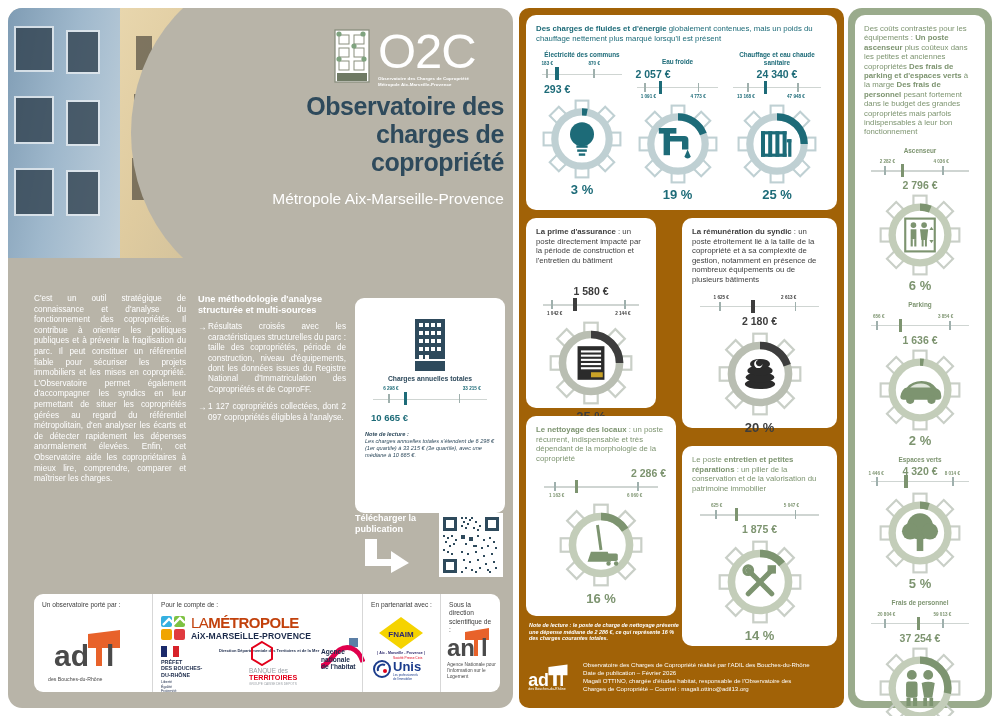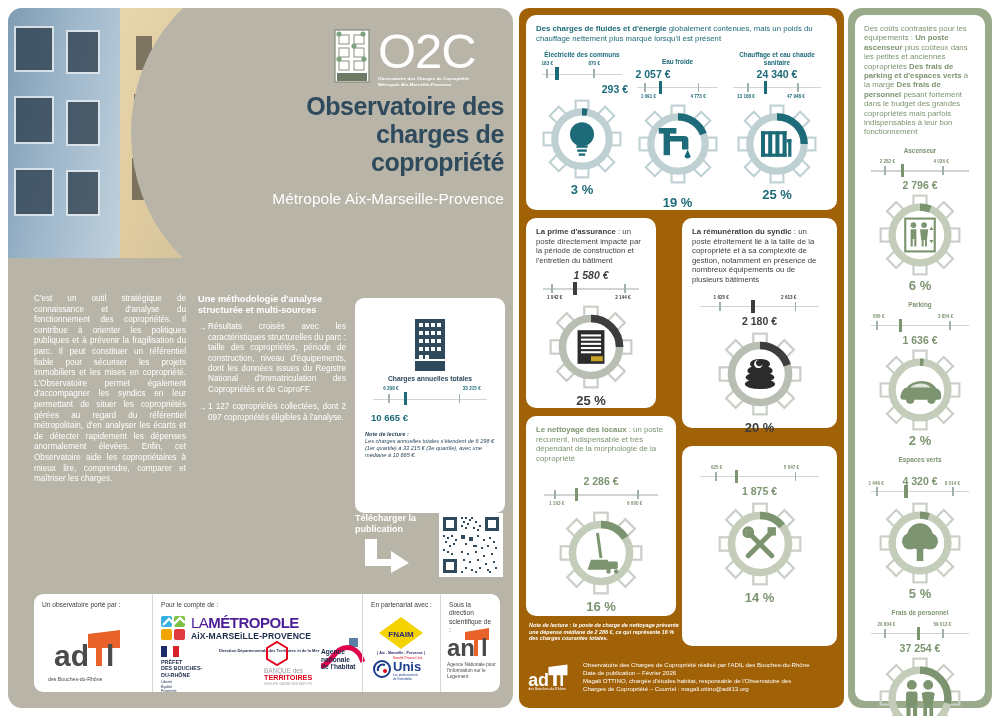--- a/index.html
+++ b/index.html
@@ -357,35 +357,35 @@
         <div class="ls-title">Pour le compte de :</div>
         <div style="position:absolute;left:8px;top:20px;display:flex;align-items:center;">
           <svg width="26" height="24" viewBox="0 0 26 24">
             <rect x="0" y="0" width="11" height="11" rx="2" fill="#35b0e0"></rect>
             <rect x="13" y="0" width="11" height="11" rx="2" fill="#7ec242"></rect>
             <rect x="0" y="13" width="11" height="11" rx="2" fill="#f0a500"></rect>
             <rect x="13" y="13" width="11" height="11" rx="2" fill="#e03a3e"></rect>
             <path d="M2 9 L8 3 L13 8 L19 2 L24 7" stroke="#fff" stroke-width="2.4" fill="none"></path>
           </svg>
           <div style="margin-left:4px;">
-            <div style="font-size:15px;color:#4c1d95;letter-spacing:-.5px;"><span style="font-weight:300;">LA</span><span style="font-weight:bold;">MÉTROPOLE</span></div>
+            <div style="font-size:15px;color:#c2410c;letter-spacing:-.5px;"><span style="font-weight:300;">LA</span><span style="font-weight:bold;">MÉTROPOLE</span></div>
             <div style="font-size:8.6px;color:#1b2a4a;font-weight:600;letter-spacing:.1px;">AiX-MARSEiLLE-PROVENCE</div>
           </div>
         </div>
         <div style="position:absolute;left:8px;top:52px;">
           <svg width="18" height="11" viewBox="0 0 18 11">
               <rect width="6" height="11" fill="#1b2a6b"></rect>
               <rect x="6" width="6" height="11" fill="#fff"></rect>
               <rect x="12" width="6" height="11" fill="#d7222a"></rect>
             </svg>
           <div style="font-size:5.4px;font-weight:bold;color:#1b2a4a;line-height:6.4px;margin-top:2px;">PRÉFET<br>DES BOUCHES-<br>DU-RHÔNE</div>
           <div style="font-size:3.6px;color:#1b2a4a;line-height:4.4px;margin-top:2px;">Liberté<br>Égalité<br>Fraternité</div>
         </div>
         <div style="position:absolute;left:66px;top:54px;font-size:4px;font-weight:bold;color:#1b2a4a;line-height:5px;">Direction Départementale des Territoires et de la Mer</div>
-        <div style="position:absolute;left:111px;top:46px;">
+        <div style="position:absolute;left:96px;top:46px;">
           <svg width="26" height="26" viewBox="0 0 26 26">
               <path d="M13 2 L23 8 L23 19 L13 25 L3 19 L3 8 Z" fill="none" stroke="#e2001a" stroke-width="2"></path>
             </svg>
           <div style="font-size:6.4px;color:#9aa0a6;margin-top:1px;">BANQUE des</div>
           <div style="font-size:7.2px;font-weight:bold;color:#e2001a;line-height:8px;">TERRITOIRES</div>
           <div style="font-size:3.2px;color:#9aa0a6;">GROUPE CAISSE DES DEPOTS</div>
         </div>
         <div style="position:absolute;left:168px;top:44px;">
           <svg width="44" height="34" viewBox="0 0 44 34">
             <rect x="28" y="0" width="9" height="9" fill="#5b7fa6"></rect>
@@ -445,21 +445,21 @@
         <div style="width:92px;">
           <div class="mod-label blue">Électricité des communs</div>
           <div class="qscale" style="height:22px;margin-top:2px;">
             <div class="qline"></div>
             <div class="qnum blue" style="left:6%;top:0;">183 €</div>
             <div class="qnum blue" style="left:57%;top:0;">870 €</div>
             <div class="qtick" style="left:11%;"></div>
             <div class="qmed" style="left:21%;background:#1d6b78;"></div>
             <div class="qtick" style="left:62%;"></div>
           </div>
-          <div class="big-val blue" style="text-align:right;padding-left:8px;">293 €</div>
+          <div class="big-val blue" style="text-align:left;padding-left:8px;">293 €</div>
           <div class="gearwrap" style="width:80px;height:80px;margin-top:4px;">
             <svg width="80" height="80" viewBox="0 0 100 100">
               <g fill="none" stroke="#bfd0d3" stroke-width="2.6">
                 <rect x="42" y="2" width="16" height="16"></rect>
                   <rect x="42" y="82" width="16" height="16"></rect>
                 <rect x="2" y="42" width="16" height="16"></rect>
                   <rect x="82" y="42" width="16" height="16"></rect>
                 <rect x="13" y="13" width="16" height="16" transform="rotate(45 21 21)"></rect>
                 <rect x="71" y="13" width="16" height="16" transform="rotate(45 79 21)"></rect>
                 <rect x="13" y="71" width="16" height="16" transform="rotate(45 21 79)"></rect>
@@ -504,21 +504,21 @@
               <circle cx="50" cy="50" r="34" fill="none" stroke="#bfd0d3" stroke-width="9"></circle>
               <circle cx="50" cy="50" r="34" fill="none" stroke="#1d6b78" stroke-width="9" stroke-dasharray="40.6 173" transform="rotate(-90 50 50)"></circle>
               <g fill="#1d6b78">
                 <rect x="32" y="36" width="8" height="28"></rect>
                 <rect x="26" y="30" width="22" height="7"></rect>
                 <path d="M40 40 h18 a5 5 0 0 1 5 5 v12 h-8 v-10 h-15 z"></path>
                 <path d="M58 66 a5 5 0 0 0 8 0 q-4 -9 -4 -9 q0 0 -4 9 z"></path>
               </g>
             </svg>
           </div>
-          <div class="pct blue" style="margin-top:11px;">19 %</div>
+          <div class="pct blue" style="margin-top:3px;">19 %</div>
         </div>
 
         <div style="width:100px;">
           <div class="mod-label blue">Chauffage et eau chaude sanitaire</div>
           <div class="big-val blue" style="margin-top:2px;">24 340 €</div>
           <div class="qscale" style="height:20px;">
             <div class="qline" style="top:7px;"></div>
             <div class="qtick" style="left:20%;top:3px;"></div>
             <div class="qmed" style="left:37%;top:1px;background:#1d6b78;"></div>
             <div class="qtick" style="left:70%;top:3px;"></div>
@@ -553,21 +553,21 @@
           </div>
           <div class="pct blue" style="margin-top:3px;">25 %</div>
         </div>
       </div>
     </div>
 
     <div class="wcard" style="left:7px;top:210px;width:130px;height:190px;padding:9px 10px;">
       <div class="ch-title" style="color:#3d3d3d;">
         <b>La prime d'assurance</b><span> : un poste directement impacté par la période de construction et l'entretien du bâtiment</span>
       </div>
-      <div class="big-val" style="color:#3d3d3d;margin-top:4px;font-style:italic;">1 580 €</div>
+      <div class="big-val" style="color:#3d3d3d;margin-top:20px;">1 580 €</div>
       <div class="qscale" style="height:20px;">
         <div class="qline" style="top:7px;"></div>
         <div class="qtick" style="left:14%;top:3px;"></div>
         <div class="qmed" style="left:34%;top:1px;background:#3d3d3d;"></div>
         <div class="qtick" style="left:80%;top:3px;"></div>
         <div class="qnum" style="left:10%;top:14px;color:#3d3d3d;">1 042 €</div>
         <div class="qnum" style="left:72%;top:14px;color:#3d3d3d;">2 144 €</div>
       </div>
       <div class="gearwrap" style="width:84px;height:84px;margin-top:4px;">
         <svg width="84" height="84" viewBox="0 0 100 100">
@@ -635,21 +635,21 @@
           </g>
         </svg>
       </div>
       <div class="pct" style="color:#3d3d3d;margin-top:4px;">20 %</div>
     </div>
 
     <div class="wcard" style="left:7px;top:408px;width:150px;height:200px;padding:9px 10px;">
       <div class="ch-title green">
         <b>Le nettoyage des locaux</b><span> : un poste récurrent, indispensable et très dépendant de la morphologie de la copropriété</span>
       </div>
-      <div class="big-val green" style="margin-top:12px;">2 286 €</div>
+      <div class="big-val green" style="margin-top:4px;text-align:right;">2 286 €</div>
       <div class="qscale" style="height:20px;">
         <div class="qline" style="top:7px;"></div>
         <div class="qtick" style="left:14%;top:3px;"></div>
         <div class="qmed" style="left:30%;top:1px;background:#7d9470;"></div>
         <div class="qtick" style="left:78%;top:3px;"></div>
         <div class="qnum green" style="left:10%;top:14px;">1 163 €</div>
         <div class="qnum green" style="left:70%;top:14px;">6 060 €</div>
       </div>
       <div class="gearwrap" style="width:84px;height:84px;margin-top:4px;">
         <svg width="84" height="84" viewBox="0 0 100 100">
@@ -671,20 +671,23 @@
             <rect x="56" y="60" width="14" height="9" rx="2"></rect>
             <circle cx="59" cy="72" r="2.6"></circle>
               <circle cx="68" cy="72" r="2.6"></circle>
           </g>
         </svg>
       </div>
       <div class="pct green" style="margin-top:4px;">16 %</div>
     </div>
 
     <div class="wcard" style="left:163px;top:438px;width:155px;height:200px;padding:9px 10px;">
+      <div class="ch-title green">
+        <span>Le poste </span><b>entretien et petites réparations</b><span> : un pilier de la conservation et de la valorisation du patrimoine immobilier</span>
+      </div>
       <div class="qscale" style="height:22px;margin-top:8px;">
         <div class="qline" style="top:13px;"></div>
         <div class="qnum green" style="left:14%;top:2px;">625 €</div>
         <div class="qnum green" style="left:68%;top:2px;">5 047 €</div>
         <div class="qtick" style="left:17%;top:9px;"></div>
         <div class="qmed" style="left:32%;top:7px;background:#7d9470;"></div>
         <div class="qtick" style="left:76%;top:9px;"></div>
       </div>
       <div class="big-val green">1 875 €</div>
       <div class="gearwrap" style="width:84px;height:84px;margin-top:5px;">
@@ -818,21 +821,21 @@
                 <circle cx="64" cy="62" r="5" fill="#7d9470"></circle>
               <path d="M38 47 q5 -5 13 -5 q8 0 12 5 z" fill="#dfe6da"></path>
             </g>
           </svg>
         </div>
         <div class="pct green" style="margin-top:2px;">2 %</div>
       </div>
 
       <div style="margin-top:8px;">
         <div class="mod-label green">Espaces verts</div>
-        <div class="qscale" style="height:24px;margin-top:12px;">
+        <div class="qscale" style="height:24px;margin-top:2px;">
           <div class="qline" style="top:16px;"></div>
           <div class="qnum green" style="left:4%;top:6px;">1 446 €</div>
           <div class="qnum green" style="left:72%;top:6px;">8 014 €</div>
           <div style="position:absolute;left:50%;transform:translateX(-50%);top:0;font-size:10.5px;font-weight:bold;" class="green">4 320 €</div>
           <div class="qtick" style="left:11%;top:12px;"></div>
           <div class="qmed" style="left:36%;top:10px;background:#7d9470;"></div>
           <div class="qtick" style="left:79%;top:12px;"></div>
         </div>
         <div class="gearwrap" style="width:82px;height:82px;margin-top:3px;">
           <svg width="82" height="82" viewBox="0 0 100 100">

